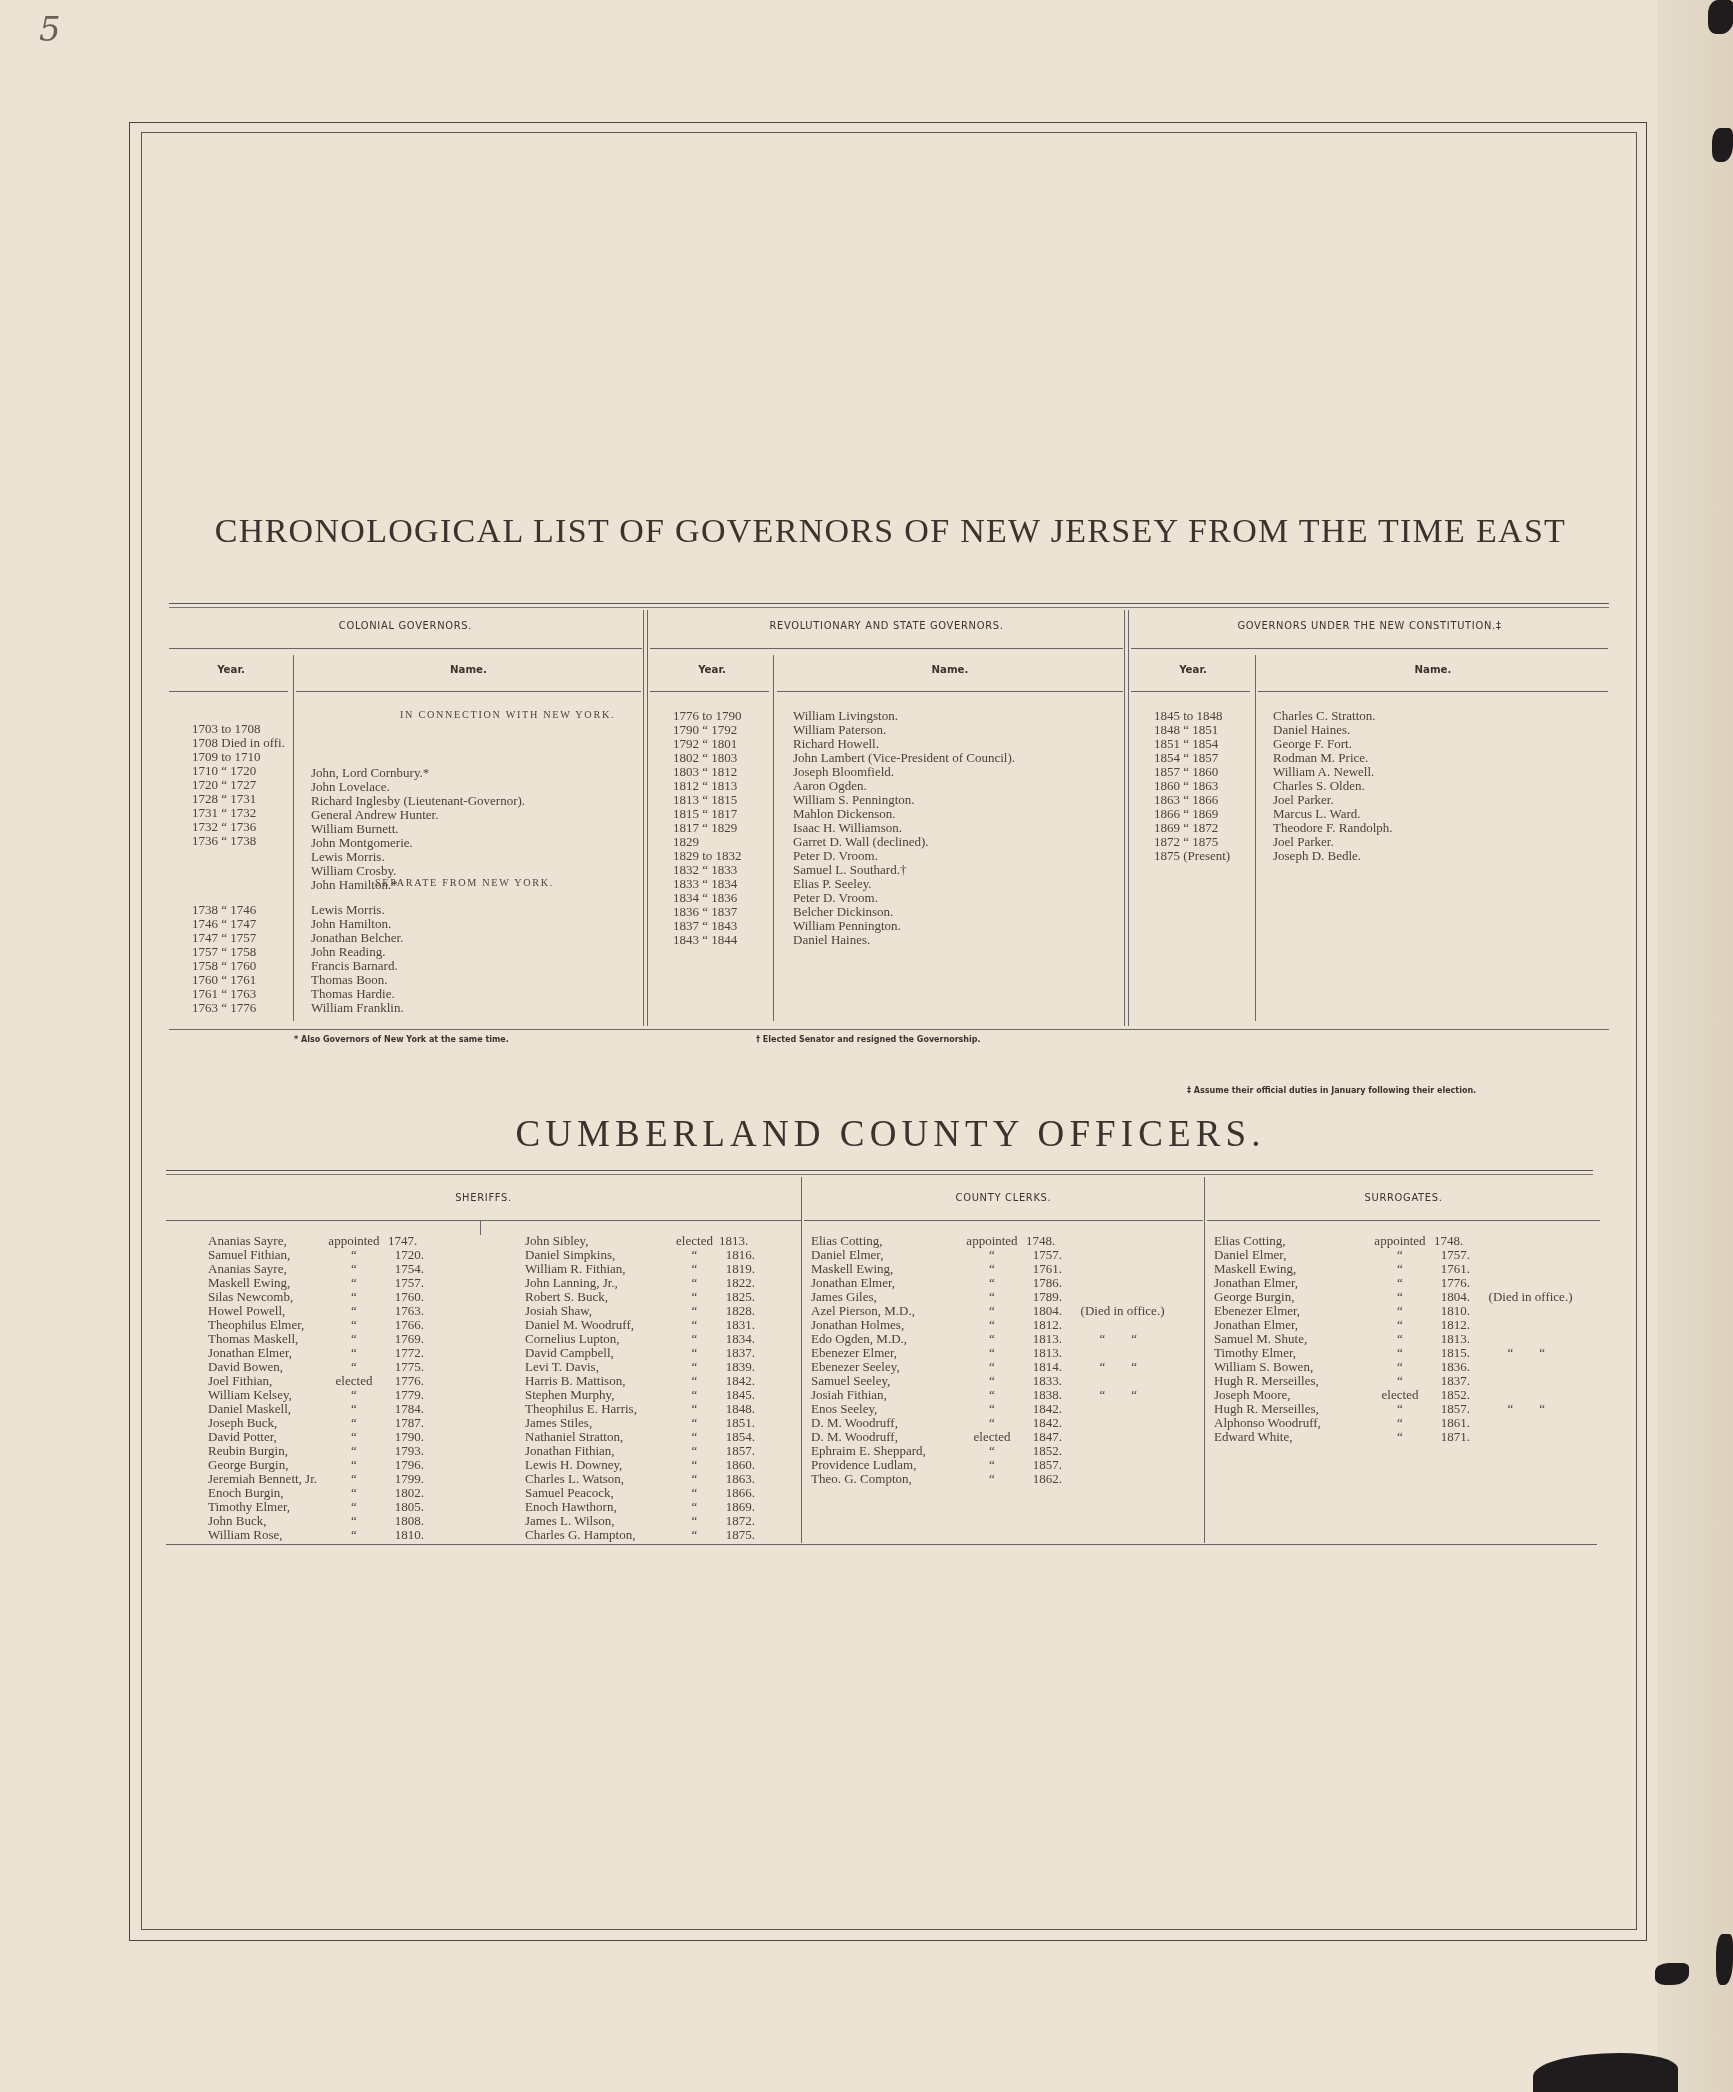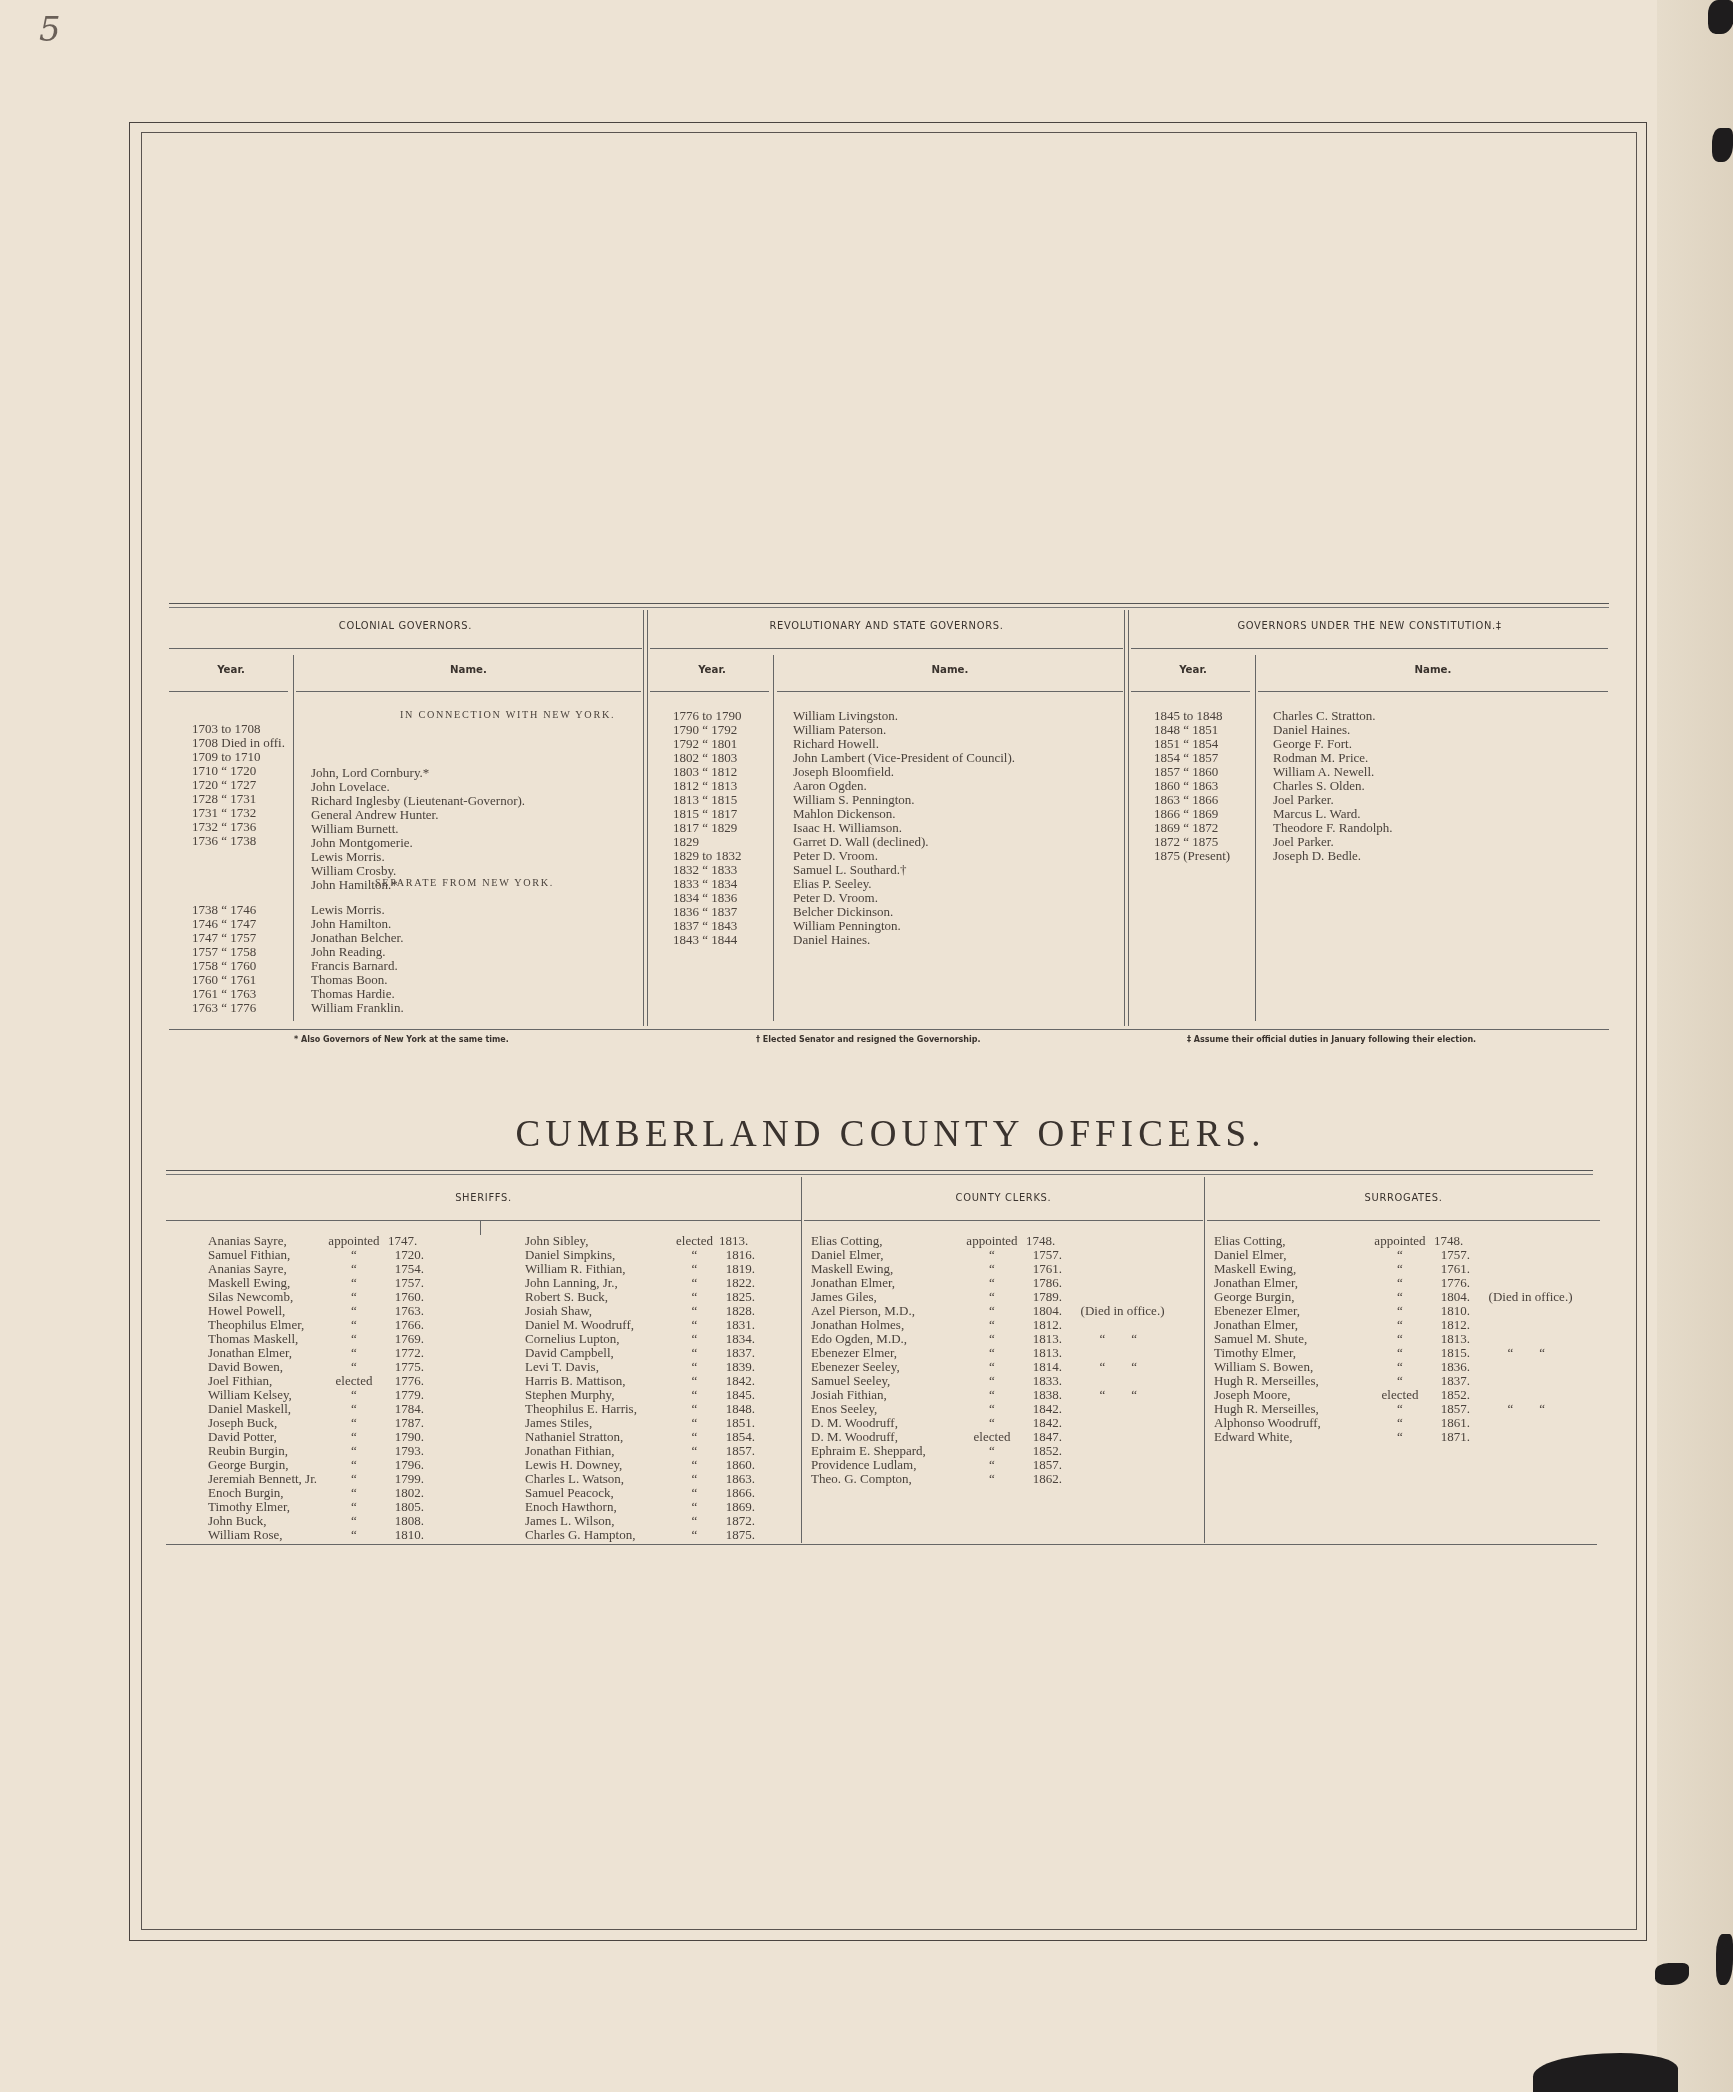--- a/index.html
+++ b/index.html
@@ -52,20 +52,21 @@
 <div class="tear" style="left:1655px;top:1963px;width:34px;height:22px;"></div>
 <div class="tear" style="left:1716px;top:1934px;width:17px;height:51px;"></div>
 <div class="tear" style="left:1533px;top:2053px;width:145px;height:39px;border-radius:60% 40% 0 0;"></div>
 
 <div class="page-number">5</div>
 
 <div class="frame-outer"></div>
 <div class="frame-inner"></div>
 
 <div class="main-title">
+  <div>CHRONOLOGICAL LIST OF GOVERNORS OF NEW JERSEY FROM THE TIME EAST</div>
 </div>
 
 <div class="dbl-rule" style="left:169px;top:603px;width:1440px;"></div>
 <div class="vrule2" style="left:643px;top:610px;height:416px;"></div>
 <div class="vrule2" style="left:1124px;top:610px;height:416px;"></div>
 
 <div class="rule" style="left:169px;top:648px;width:473px;"></div>
 <div class="rule" style="left:650px;top:648px;width:473px;"></div>
 <div class="rule" style="left:1131px;top:648px;width:477px;"></div>
 
@@ -199,21 +200,21 @@
   <div>Charles S. Olden.</div>
   <div>Joel Parker.</div>
   <div>Marcus L. Ward.</div>
   <div>Theodore F. Randolph.</div>
   <div>Joel Parker.</div>
   <div>Joseph D. Bedle.</div>
 </div>
 
 <div class="footnote" style="left:294px;top:1035px;">* Also Governors of New York at the same time.</div>
 <div class="footnote" style="left:756px;top:1035px;">† Elected Senator and resigned the Governorship.</div>
-<div class="footnote" style="left:1187px;top:1035px;">‡ Assume their official duties in January following their election.</div>
+<div class="footnote" style="left:1187px;top:1086px;">‡ Assume their official duties in January following their election.</div>
 
 <div class="section-title">CUMBERLAND COUNTY OFFICERS.</div>
 
 <div class="dbl-rule" style="left:166px;top:1170px;width:1427px;"></div>
 <div class="vrule" style="left:801px;top:1177px;height:366px;"></div>
 <div class="vrule" style="left:1204px;top:1177px;height:366px;"></div>
 <div class="vrule" style="left:480px;top:1220px;height:15.3px;"></div>
 <div class="rule" style="left:166px;top:1220px;width:635px;"></div>
 <div class="rule" style="left:804px;top:1220px;width:399px;"></div>
 <div class="rule" style="left:1207px;top:1220px;width:393px;"></div>

